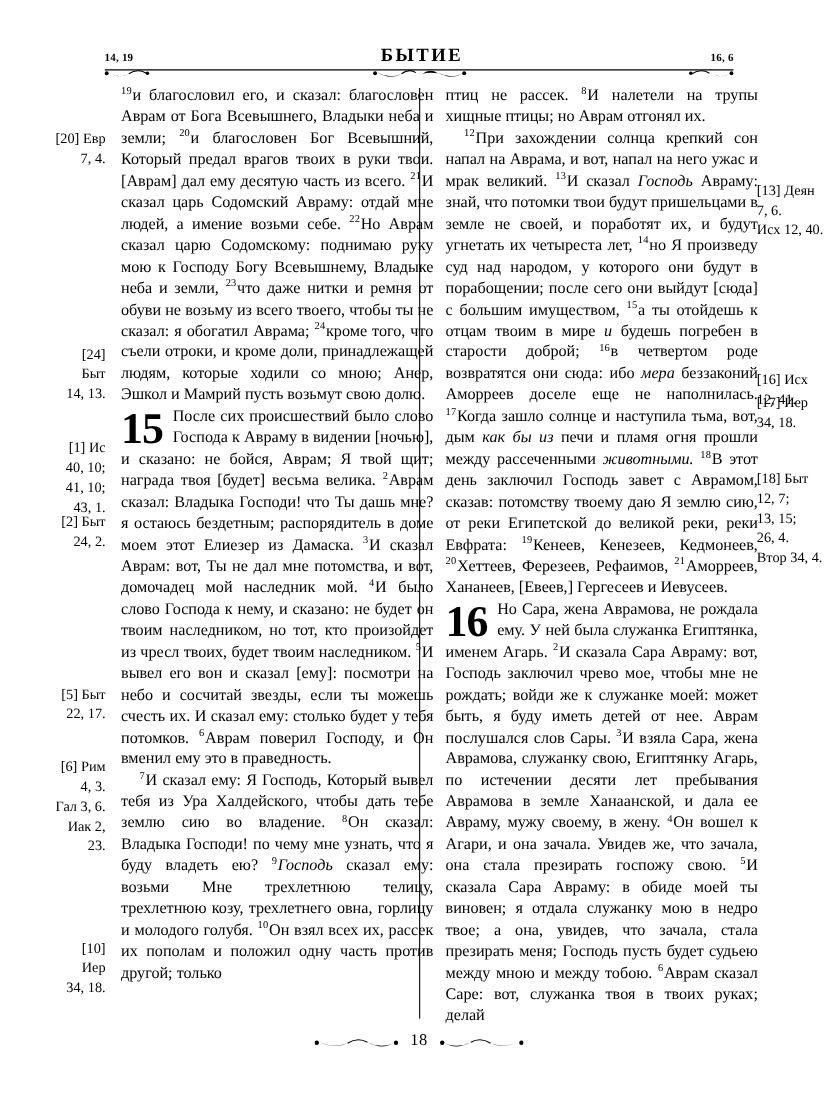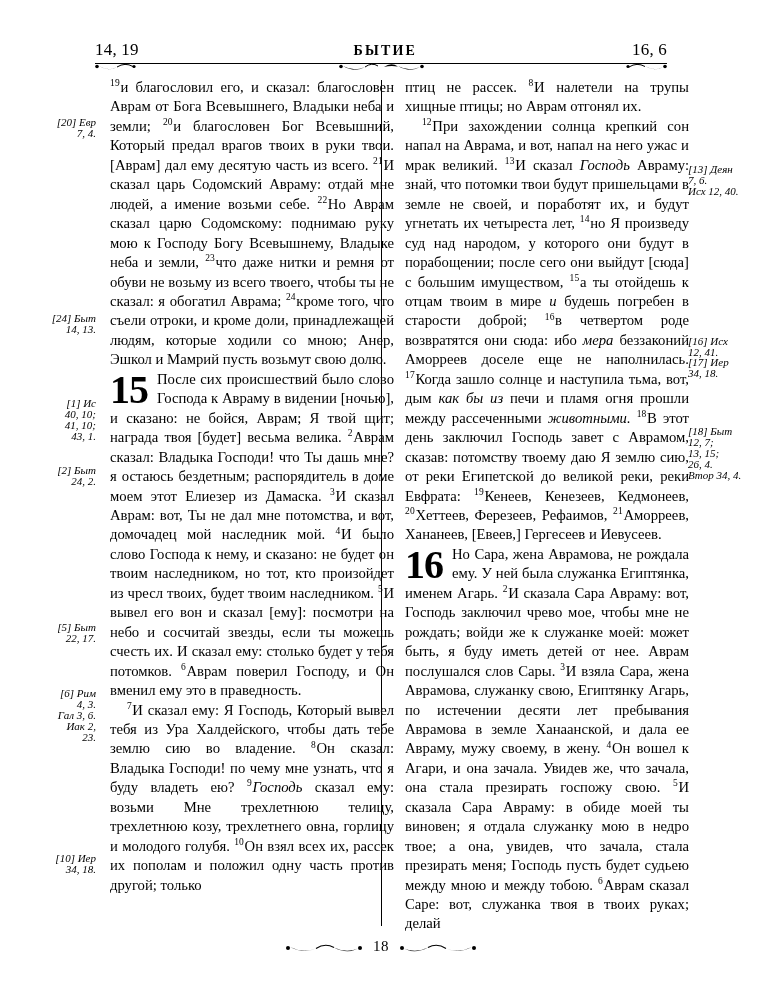--- a/index.html
+++ b/index.html
@@ -30,25 +30,25 @@
     top: 40px;
     width: 572px;
     height: 22px;
     display: flex;
     align-items: baseline;
     justify-content: space-between;
     font-size: 14.5px;
     letter-spacing: 0.2px;
   }
   .head-book {
-    font-size: 14px;
+    font-size: 17px;
     letter-spacing: 2.2px;
     font-weight: 700;
   }
-  .head-ref { font-size: 17px; }
+  .head-ref { font-size: 10px; font-weight: bold; }
 
   
   .head-rule {
     position: absolute;
     left: 95px;
     top: 62px;
     width: 572px;
     height: 10px;
   }
   .head-rule svg { display: block; }
@@ -114,25 +114,24 @@
     line-height: 36px;
     font-weight: 700;
     margin: 2px 9px 0 0;
     letter-spacing: -1px;
     font-family: "Liberation Serif", "DejaVu Serif", serif;
   }
 
   
   .margin-note {
     position: absolute;
-    font-size: 11px;
-    line-height: 11px;
+    font-size: 13px;
+    line-height: 18px;
     font-family: "Liberation Serif", "DejaVu Serif", serif;
     white-space: pre-line;
-    font-style: italic;
   }
   .margin-note.left {
     width: 46px;
     left: 50px;
     text-align: right;
   }
   .margin-note.right {
     width: 62px;
     left: 688px;
     text-align: left;

